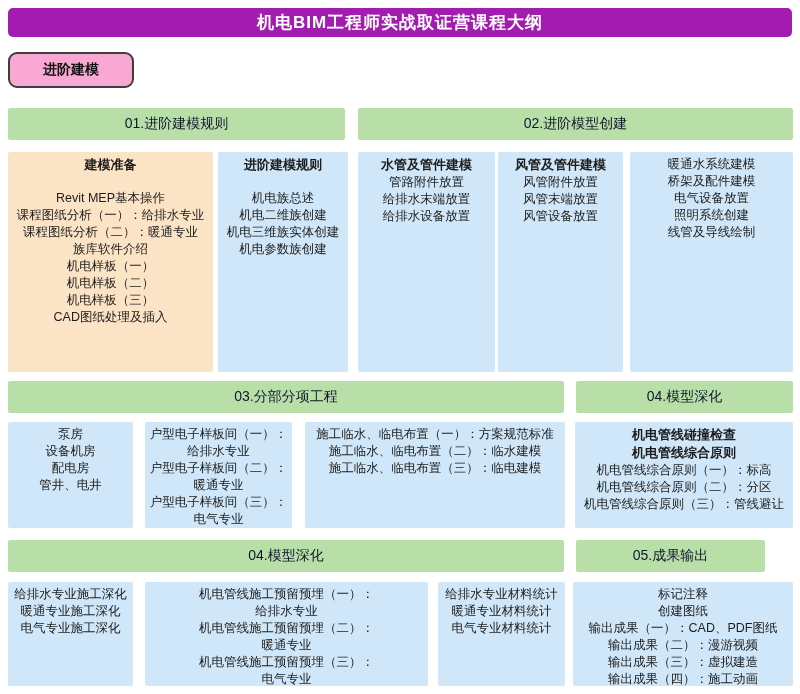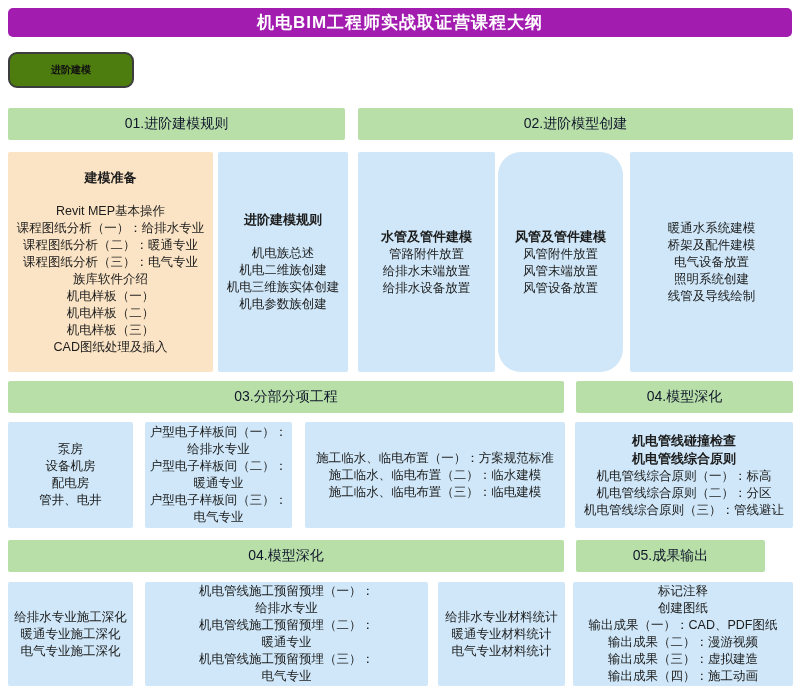--- a/index.html
+++ b/index.html
@@ -9,50 +9,50 @@
     overflow:hidden;
   }
   .title-bar{
     position:absolute;left:8px;top:8px;width:784px;height:29px;
     background:#a21caf;border-radius:5px;
     display:flex;align-items:center;justify-content:center;
     color:#ffffff;font-weight:bold;font-size:17px;letter-spacing:1px;
   }
   .tag{
     position:absolute;left:8px;top:52px;width:126px;height:36px;
-    background:#4d7c0f;border:2px solid #3d3d3d;border-radius:9px;
+    background:#f9a8d4;border:2px solid #3d3d3d;border-radius:9px;
     display:flex;align-items:center;justify-content:center;
-    font-weight:bold;font-size:10px;color:#111;box-sizing:border-box;
+    font-weight:bold;font-size:14px;color:#111;box-sizing:border-box;
   }
   .sec{
     position:absolute;height:32px;background:#b9dfa9;border-radius:2px;
     display:flex;align-items:center;justify-content:center;
     font-size:14px;color:#0f172a;
   }
   .sec01{left:8px;top:108px;width:337px;}
   .sec02{left:358px;top:108px;width:435px;}
   .sec03{left:8px;top:381px;width:556px;}
   .sec04r{left:576px;top:381px;width:217px;}
   .sec04l{left:8px;top:540px;width:556px;}
   .sec05{left:576px;top:540px;width:189px;}
   .box{
     position:absolute;background:#cfe7f8;border-radius:2px;
-    display:flex;flex-direction:column;align-items:center;justify-content:center;
+    display:flex;flex-direction:column;align-items:center;
     font-size:12.5px;line-height:17px;text-align:center;
     padding:4px;box-sizing:border-box;color:#1c1c1c;
   }
   .box.orange{background:#fbe4c5;}
   .box .t{font-weight:bold;font-size:13px;line-height:18px;}
   .box .gap{height:16px;}
   .list{display:flex;flex-direction:column;align-items:center;}
   
   .r1b1{left:8px;top:152px;width:205px;height:220px;}
   .r1b2{left:218px;top:152px;width:130px;height:220px;}
   .r1b3{left:358px;top:152px;width:137px;height:220px;}
-  .r1b4{left:498px;top:152px;width:125px;height:220px;border-radius:23px;}
+  .r1b4{left:498px;top:152px;width:125px;height:220px;}
   .r1b5{left:630px;top:152px;width:163px;height:220px;}
   
   .r2b1{left:8px;top:422px;width:125px;height:106px;}
   .r2b2{left:145px;top:422px;width:147px;height:106px;}
   .r2b3{left:305px;top:422px;width:260px;height:106px;}
   .r2b4{left:575px;top:422px;width:218px;height:106px;}
   
   .r3b1{left:8px;top:582px;width:125px;height:104px;}
   .r3b2{left:145px;top:582px;width:283px;height:104px;}
   .r3b3{left:438px;top:582px;width:127px;height:104px;}
@@ -68,21 +68,20 @@
 <div class="sec sec01">01.进阶建模规则</div>
 <div class="sec sec02">02.进阶模型创建</div>
 
 <div class="box orange r1b1">
   <div class="t">建模准备</div>
   <div class="gap"></div>
   <div class="list">
       <div class="line">Revit MEP基本操作</div>
       <div class="line">课程图纸分析（一）：给排水专业</div>
       <div class="line">课程图纸分析（二）：暖通专业</div>
-      <div class="line">课程图纸分析（三）：电气专业</div>
       <div class="line">族库软件介绍</div>
       <div class="line">机电样板（一）</div>
       <div class="line">机电样板（二）</div>
       <div class="line">机电样板（三）</div>
       <div class="line">CAD图纸处理及插入</div>
     </div>
 </div>
 
 <div class="box r1b2">
   <div class="t">进阶建模规则</div>

